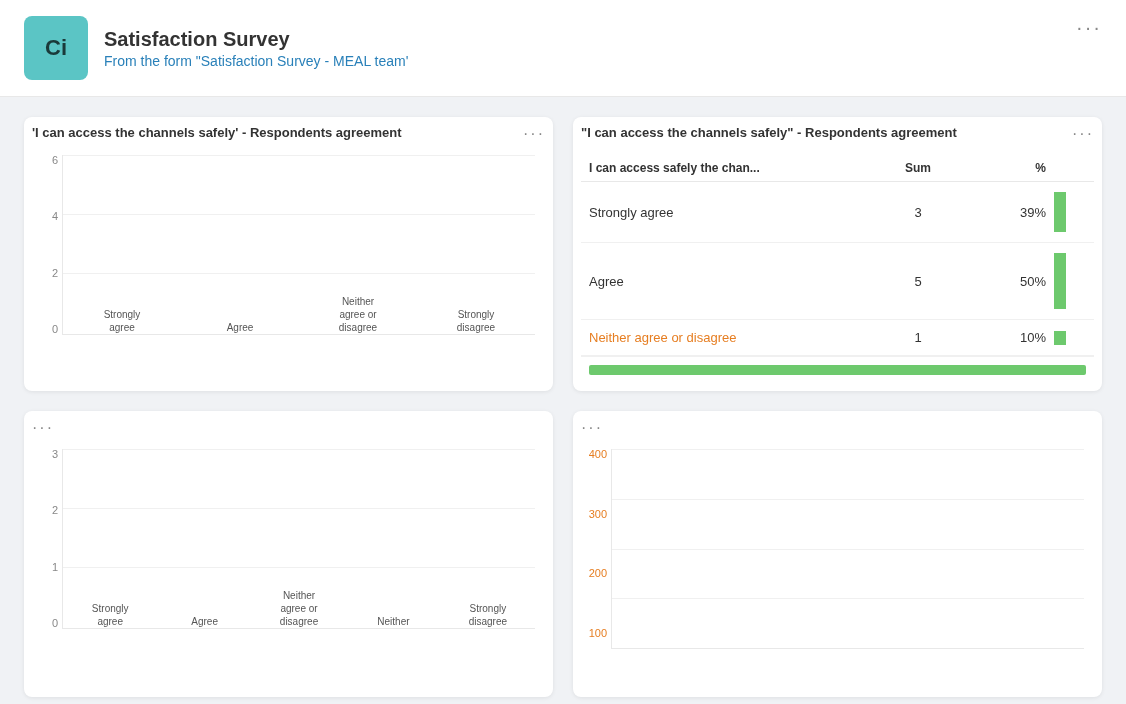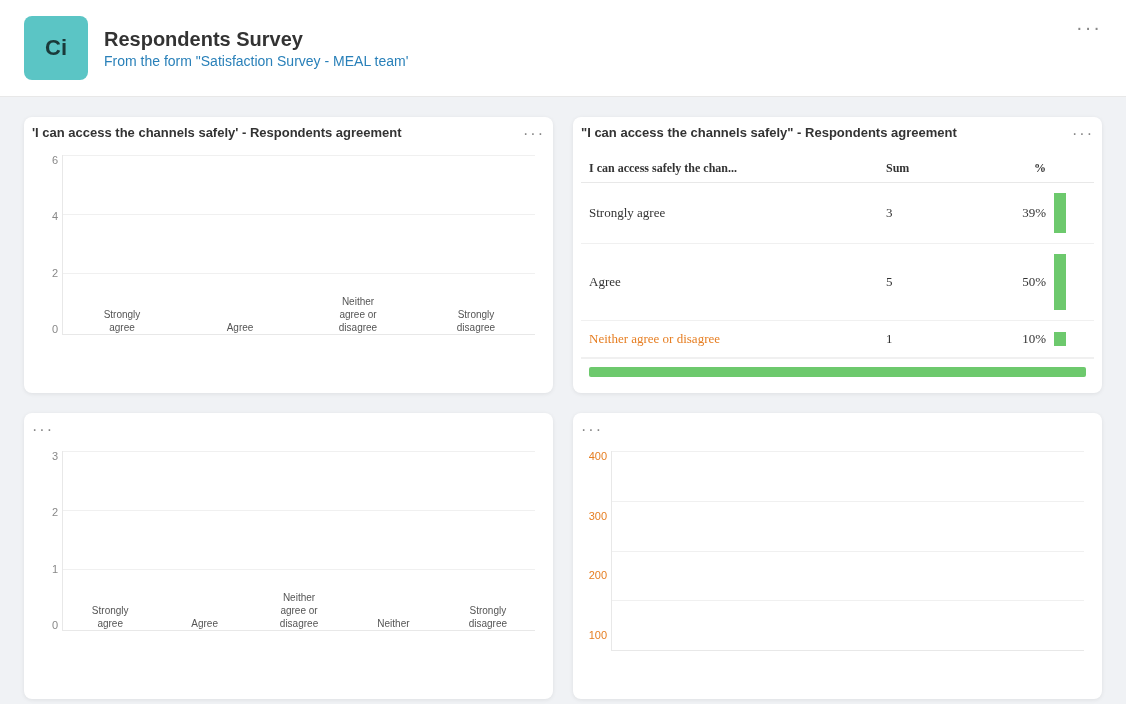--- a/index.html
+++ b/index.html
@@ -170,21 +170,20 @@
       color: #555;
       text-align: center;
       margin-top: 6px;
       line-height: 1.3;
       width: 60px;
     }
 
     
     .table-container {
       width: 100%;
-      font-family: Liberation Serif, serif;
     }
 
     .table-header-row {
       display: grid;
       grid-template-columns: 1fr 80px 80px 40px;
       padding: 6px 8px;
       font-size: 12px;
       font-weight: 600;
       color: #555;
       border-bottom: 1px solid #e8e8e8;
@@ -205,21 +204,21 @@
 
     .table-cell {
       color: #333;
     }
 
     .table-cell.orange {
       color: #e67e22;
     }
 
     .table-cell.sum {
-      text-align: left;
+      text-align: center;
       padding-right: 16px;
     }
 
     .table-cell.pct {
       text-align: right;
     }
 
     .table-progress-row {
       padding: 8px;
       border-top: 1px solid #f0f0f0;
@@ -255,21 +254,21 @@
   </style>
 </head>
 <body>
 
 <div class="header">
   <div class="header-left">
     <div class="logo-box">
       <span class="logo-text">Ci</span>
     </div>
     <div>
-      <div class="header-title">Respondents Survey</div>
+      <div class="header-title">Satisfaction Survey</div>
       <div class="header-subtitle">From the form "Satisfaction Survey - MEAL team'</div>
     </div>
   </div>
   <span class="more-icon">···</span>
 </div>
 
 <div class="dashboard">
 
   <div class="card">
     <div class="card-header">

